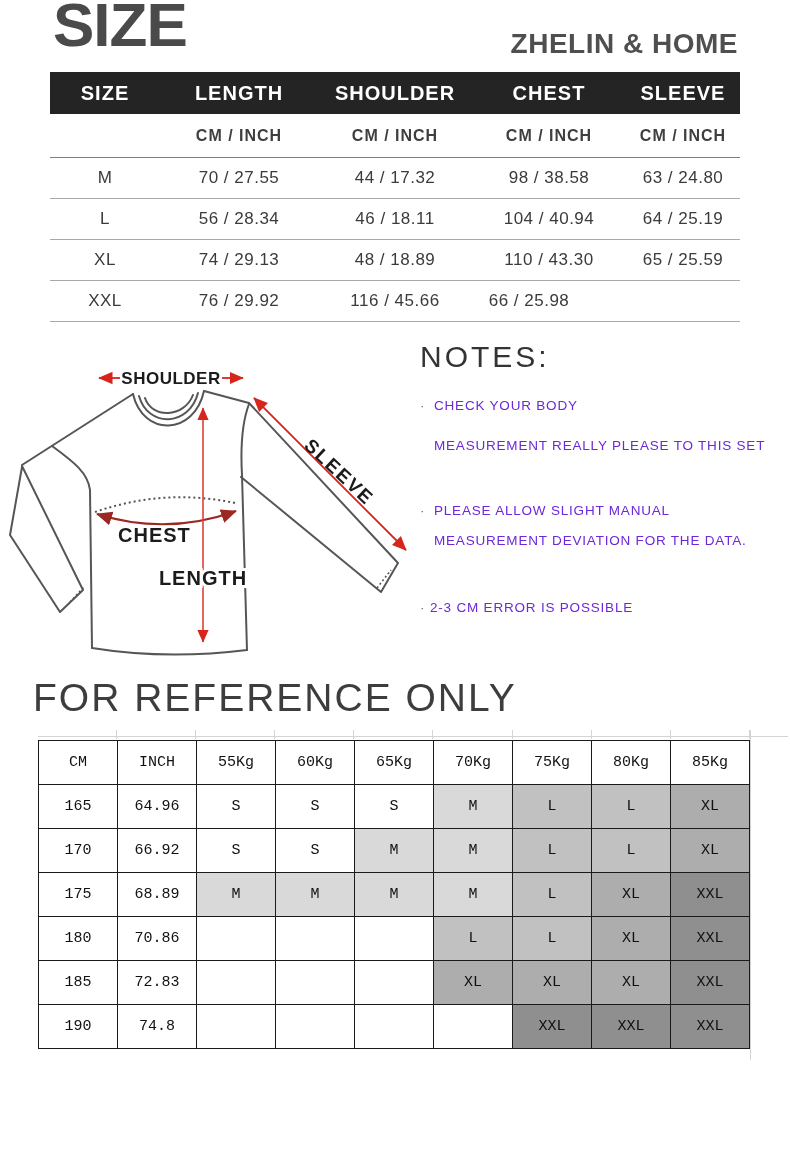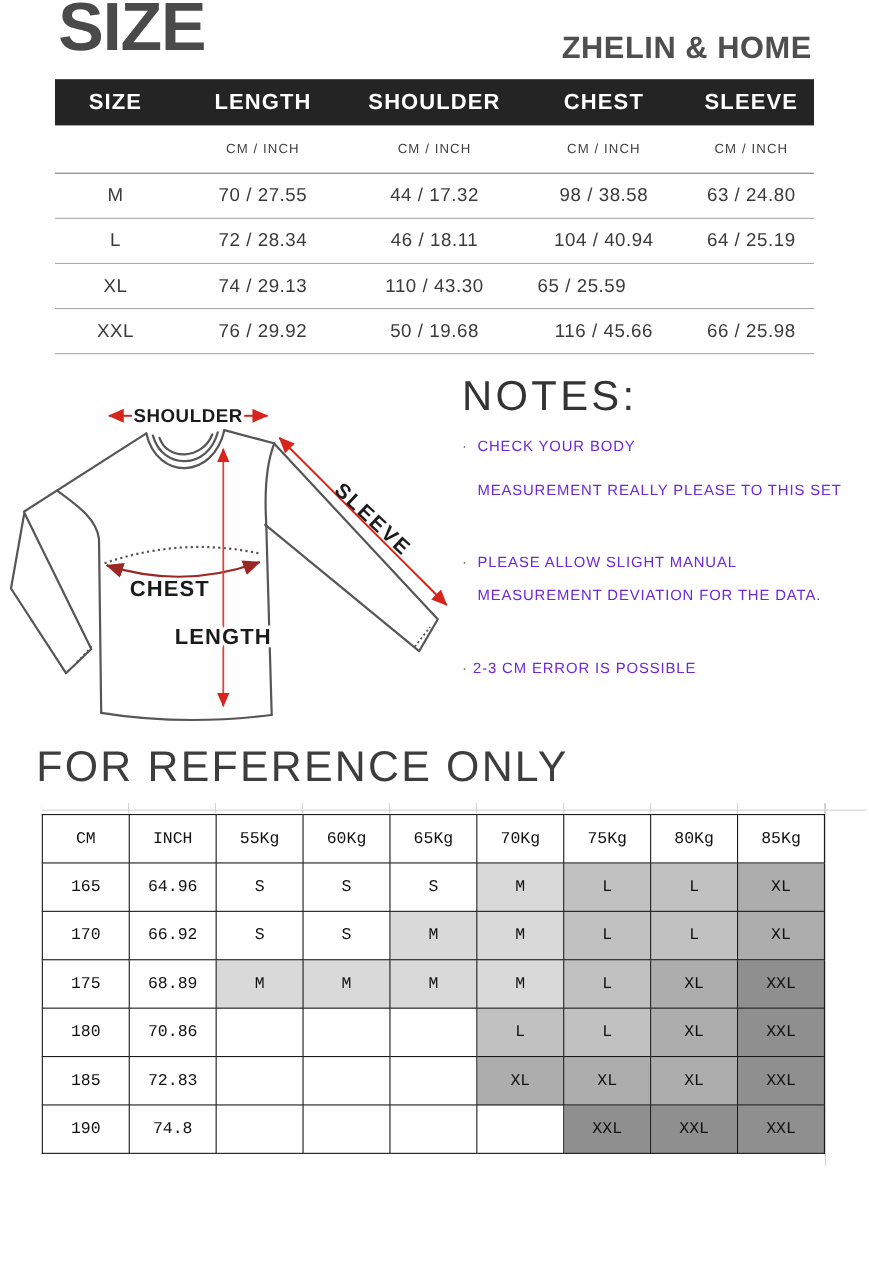--- a/index.html
+++ b/index.html
@@ -12,38 +12,38 @@
   .brand{position:absolute;right:52px;top:28px;font-size:28px;font-weight:700;
          letter-spacing:.5px;color:#4f4f4f;}
 
   
   .size-table{position:absolute;left:50px;top:72px;width:690px;}
   .st-row{display:flex;}
   .c0{width:110px}.c1{width:158px}.c2{width:154px}.c3{width:154px}.c4{width:114px}
   .st-row>div{text-align:center;}
   .st-head{height:42px;line-height:42px;background:var(--header_bar,#242424);
            color:var(--header_text,#fff);font-size:20px;font-weight:700;letter-spacing:1px;}
-  .st-units{height:43px;line-height:43px;font-size:12px;font-weight:400;color:#3f3f3f;
+  .st-units{height:43px;line-height:43px;font-size:16px;font-weight:700;color:#3f3f3f;
             letter-spacing:1px;border-bottom:1px solid #7e7e7e;}
   .st-data{height:40px;line-height:40px;font-size:17px;color:#3b3b3b;
            letter-spacing:.5px;border-bottom:1px solid #a9a9a9;}
 
   
   .diagram{position:absolute;left:0;top:340px;}
   .shirt{stroke:#565656;stroke-width:2;fill:none;stroke-linejoin:round;stroke-linecap:round;}
   .hatch{stroke:#565656;stroke-width:1.6;fill:none;stroke-dasharray:2 2.4;}
   .arrow{stroke:var(--arrow_red,#d6251d);stroke-width:1.8;fill:none;}
   .arrow-thin{stroke:#de4137;stroke-width:1.6;fill:none;}
   .chest-arc{stroke:var(--chest_arrow_red,#9c2823);stroke-width:2;fill:none;}
   .dotted-arc{stroke:#555;stroke-width:2;fill:none;stroke-dasharray:2 3;}
   .dlabel{font-family:"Liberation Sans",sans-serif;font-weight:700;fill:#1b1b1b;}
 
   
   .notes{position:absolute;left:420px;top:340px;width:370px;height:300px;}
-  .notes-heading{position:absolute;left:0;top:0;font-size:38px;font-weight:300;
+  .notes-heading{position:absolute;left:0;top:0;font-size:30px;font-weight:300;
                  color:#333;letter-spacing:3px;}
   .n-line{position:absolute;left:14px;font-size:13.5px;color:#6d28d9;letter-spacing:.8px;
           white-space:nowrap;}
   .n-bullet{position:absolute;left:0;font-size:13.5px;color:#696969;}
 
   
   .ref-heading{position:absolute;left:33px;top:676px;font-size:39px;font-weight:300;
                color:#3d3d3d;letter-spacing:2px;}
   .ref-table{position:absolute;left:38px;top:740px;width:712px;border-collapse:collapse;
              table-layout:fixed;font-family:"Liberation Mono","DejaVu Sans Mono",monospace;
@@ -81,35 +81,35 @@
     </div>
     <div class="st-row st-data">
       <div class="c0">M</div>
       <div class="c1">70 / 27.55</div>
       <div class="c2">44 / 17.32</div>
       <div class="c3">98 / 38.58</div>
       <div class="c4">63 / 24.80</div>
     </div>
     <div class="st-row st-data">
       <div class="c0">L</div>
-      <div class="c1">72 / 28.34</div>
+      <div class="c1">56 / 28.34</div>
       <div class="c2">46 / 18.11</div>
       <div class="c3">104 / 40.94</div>
       <div class="c4">64 / 25.19</div>
     </div>
     <div class="st-row st-data">
       <div class="c0">XL</div>
       <div class="c1">74 / 29.13</div>
+      <div class="c2">48 / 18.89</div>
       <div class="c3">110 / 43.30</div>
       <div class="c4">65 / 25.59</div>
     </div>
     <div class="st-row st-data">
       <div class="c0">XXL</div>
       <div class="c1">76 / 29.92</div>
-      <div class="c2">50 / 19.68</div>
       <div class="c3">116 / 45.66</div>
       <div class="c4">66 / 25.98</div>
     </div>
   </div>
 
   <svg class="diagram" width="420" height="340" viewBox="0 0 420 340">
     <defs>
       <marker id="arrR" markerWidth="9" markerHeight="9" refX="7.5" refY="4" orient="auto-start-reverse">
         <path d="M0,0.5 L8,4 L0,7.5 Z" fill="#d6251d"></path>
       </marker>

